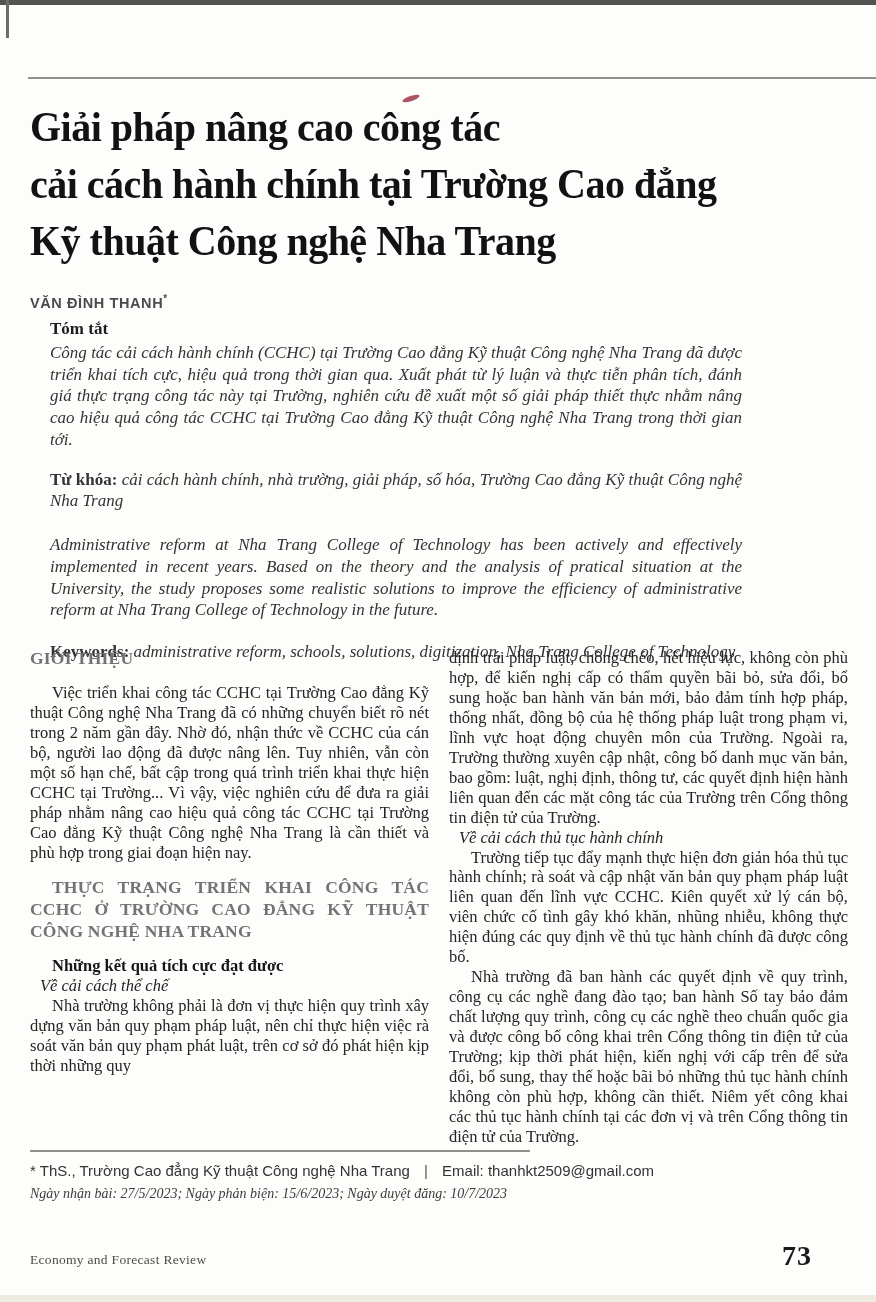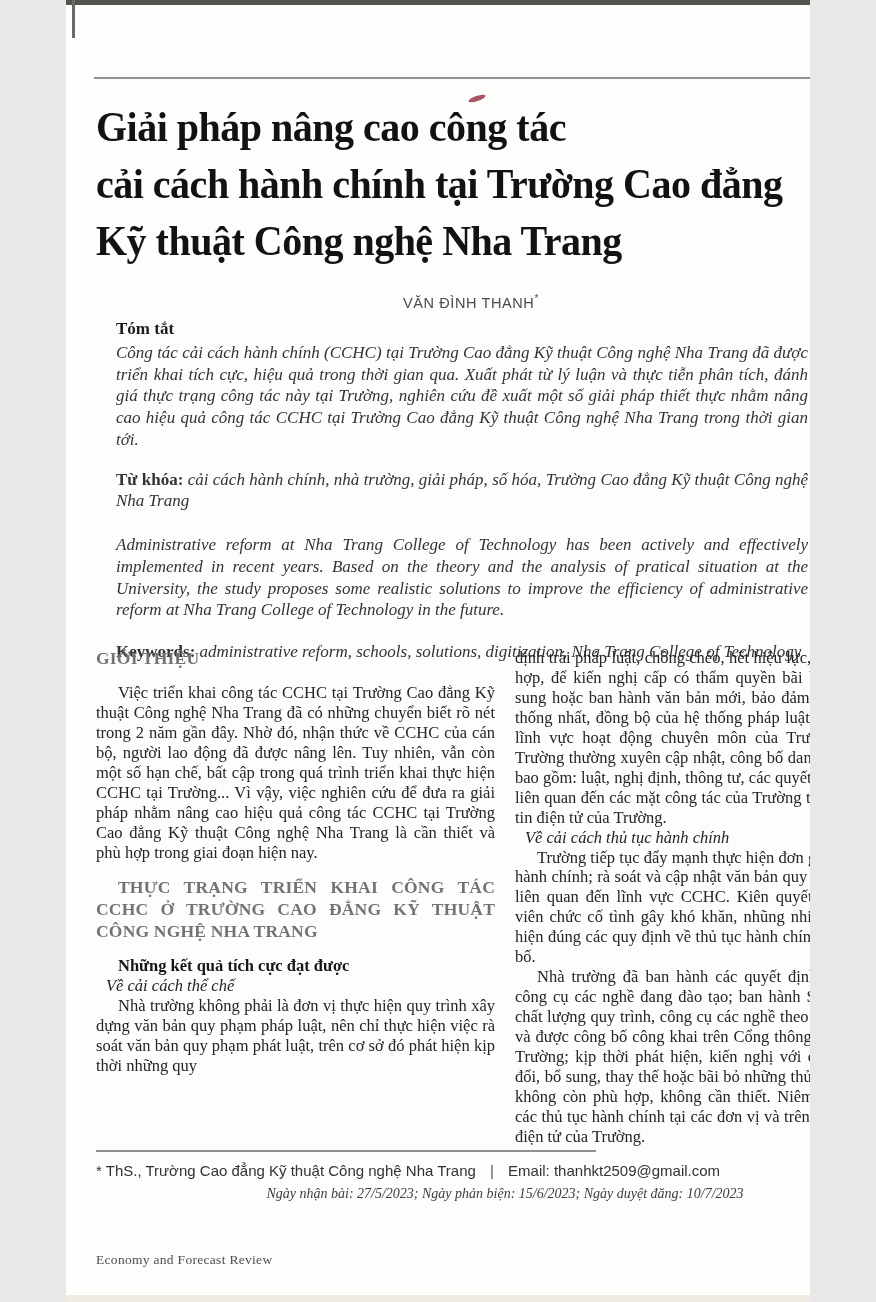--- a/index.html
+++ b/index.html
@@ -2,21 +2,21 @@
 <html><head>
 <meta charset="utf-8">
 <style>
   html, body { margin: 0; padding: 0; }
   body {
     background: #e8e8e6;
     font-family: "Liberation Serif", serif;
   }
   .page {
     position: relative;
-    width: 744px;
+    width: 876px;
     height: 1302px;
     margin: 0 auto;
     background: #fdfdfb;
     overflow: hidden;
     color: #262626;
   }
 
   
   .top-bar {
     position: absolute; left: 0; top: 0;
@@ -56,23 +56,23 @@
     font-size: 40px;
     line-height: 1.38;
     letter-spacing: -0.5px;
     color: #121212;
     transform: scaleY(1.04);
     transform-origin: left top;
   }
   .author-line {
     position: absolute; left: 30px; top: 293px;
     width: 750px;
-    text-align: center;
+    text-align: left;
     font-family: "Liberation Sans", sans-serif;
-    font-weight: normal;
+    font-weight: bold;
     font-size: 14.5px;
     letter-spacing: 0.6px;
     color: #4b4b4b;
   }
   .author-line sup { font-size: 10px; }
 
   
   .abstract-block {
     position: absolute; left: 50px; top: 318px;
     width: 692px;
@@ -148,21 +148,20 @@
     font-family: "Liberation Sans", sans-serif;
     font-size: 15px;
     color: #333;
     margin-bottom: 7px;
   }
   .footnote-affil .sep { margin: 0 10px; color: #555; }
   .footnote-dates {
     font-style: italic;
     font-size: 14px;
     color: #3c3c3c;
-    text-align: center;
   }
 
   
   .footer-journal {
     position: absolute; left: 30px; top: 1252px;
     font-size: 13.5px;
     color: #4e4e4c;
     letter-spacing: 0.3px;
   }
   .footer-page {

